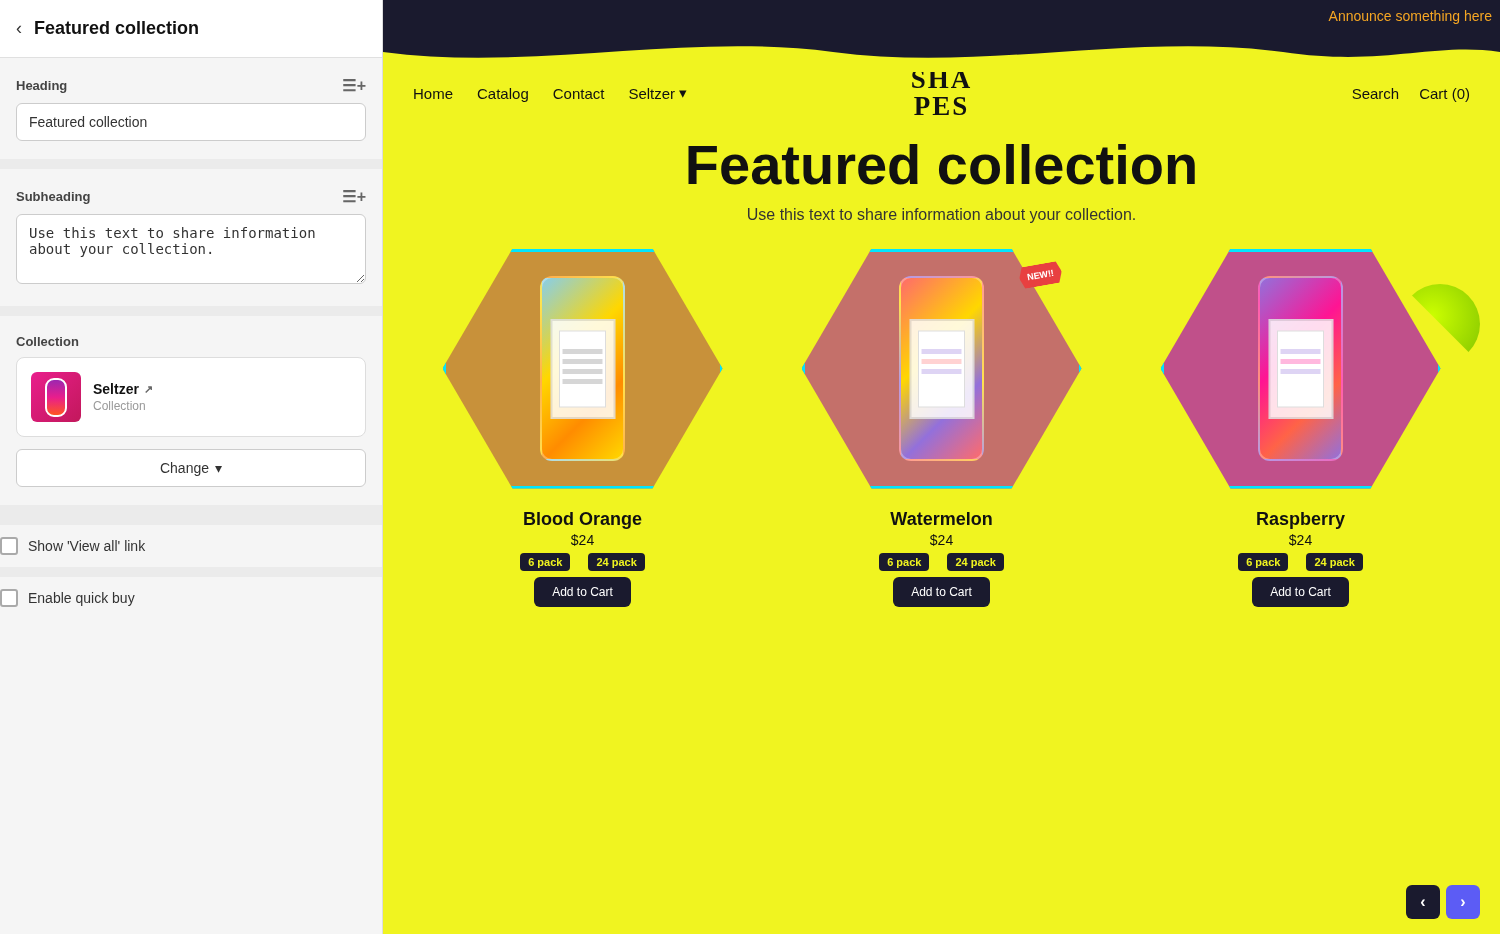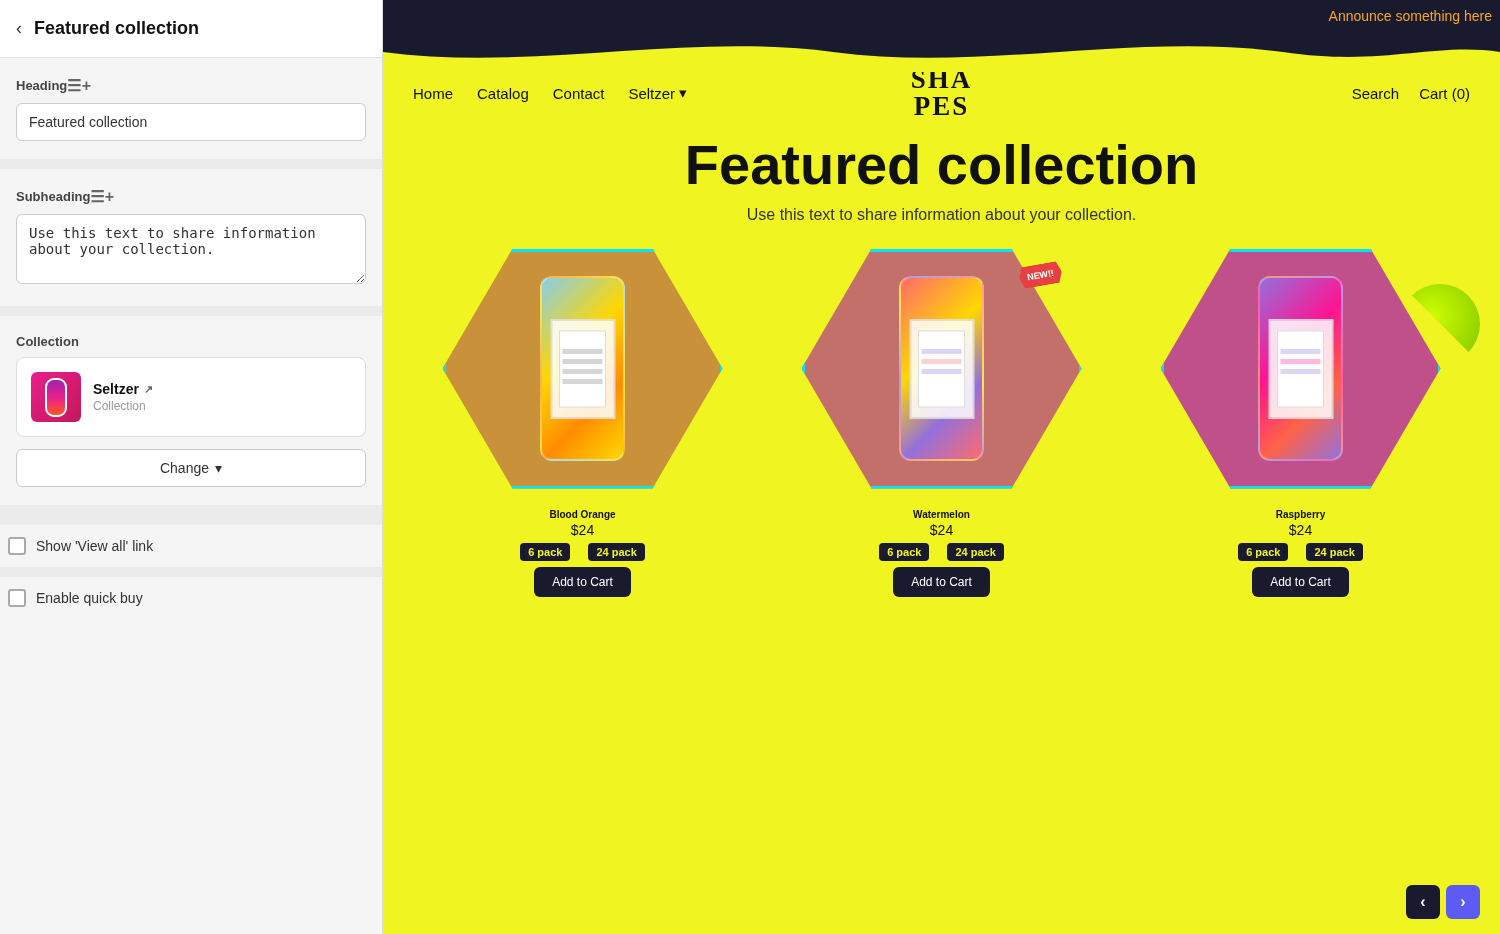--- a/index.html
+++ b/index.html
@@ -39,20 +39,21 @@
       padding: 18px 16px;
       background: #f5f5f5;
     }
 
     .field-label {
       font-size: 13px;
       font-weight: 600;
       color: #444;
       margin-bottom: 8px;
       display: flex;
+      justify-content: space-between;
       align-items: center;
     }
 
     .field-icon {
       font-size: 16px;
       color: #666;
       cursor: pointer;
     }
 
     .text-input {
@@ -186,21 +187,21 @@
       font-size: 14px;
       font-weight: 600;
       color: #333;
       min-width: 16px;
     }
 
     .checkbox-row {
       display: flex;
       align-items: center;
       gap: 10px;
-      padding: 12px 8px;
+      padding: 12px 0;
       background: #f5f5f5;
     }
 
     .checkbox-input {
       width: 18px;
       height: 18px;
       border: 2px solid #aaa;
       border-radius: 3px;
       background: #fff;
       cursor: pointer;
@@ -418,21 +419,21 @@
       clip-path: polygon(0% 0%, 100% 0%, 100% 100%);
       z-index: 5;
     }
 
     .product-info {
       text-align: center;
       margin-top: 5px;
     }
 
     .product-name {
-      font-size: 10px;
+      font-size: 18px;
       font-weight: 600;
       color: #111;
     }
 
     .product-price {
       font-size: 14px;
       color: #111;
       margin-top: 2px;
     }
 

